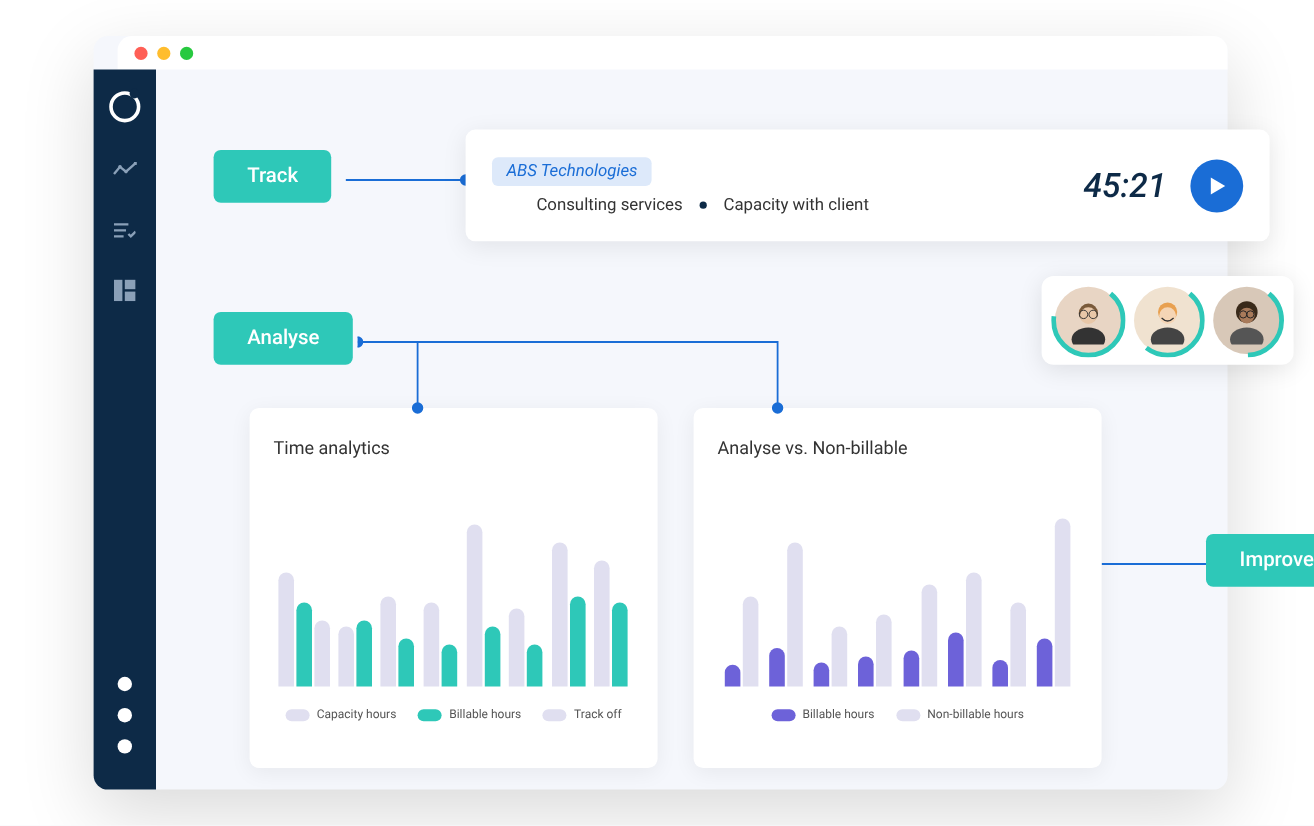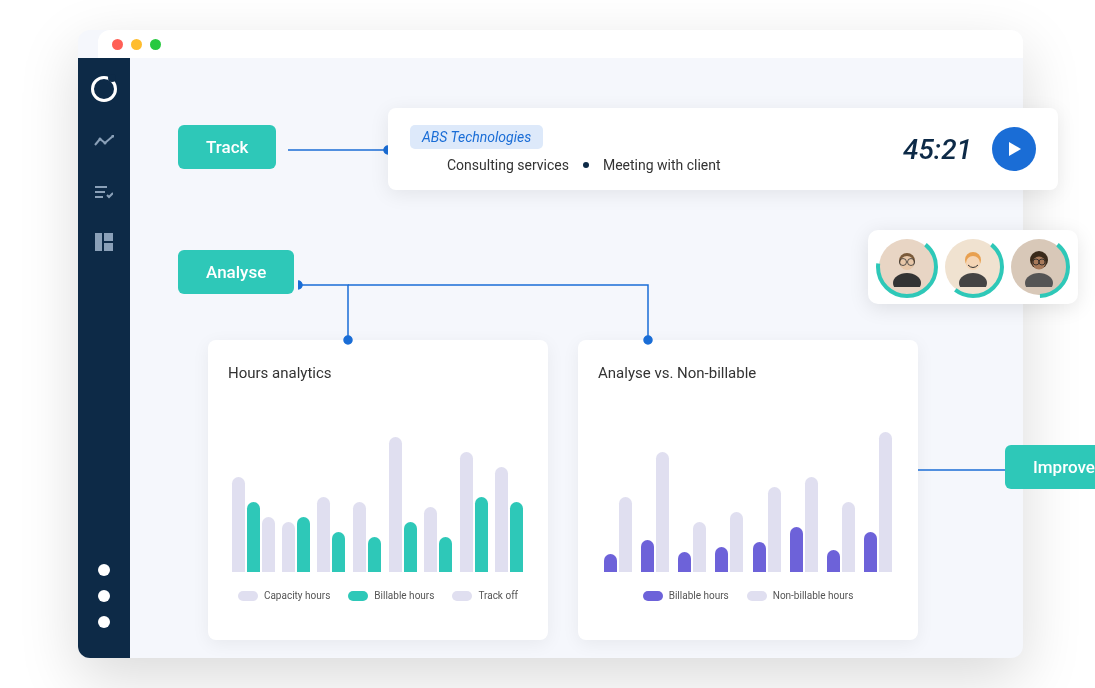--- a/index.html
+++ b/index.html
@@ -86,38 +86,38 @@
   position: absolute;
   background: #2ec8b8;
   color: #fff;
   font-size: 17px;
   font-weight: 500;
   padding: 12px 28px;
   border-radius: 6px;
   z-index: 10;
 }
 .badge-track { top: 95px; left: 100px; }
-.badge-analyse { top: 220px; left: 100px; text-align: center; }
+.badge-analyse { top: 230px; left: 100px; text-align: center; }
 .badge-improve { top: 415px; left: 927px; }
 
 .connector {
   position: absolute;
   stroke: #1a6dd6;
   stroke-width: 1.5;
   fill: none;
   pointer-events: none;
   z-index: 5;
 }
 
 .track-card {
   position: absolute;
   top: 78px;
   left: 310px;
   width: 670px;
-  height: 82px;
+  height: 93px;
   background: #fff;
   border-radius: 8px;
   box-shadow: 0 4px 20px rgba(0,0,0,0.08);
   display: flex;
   align-items: center;
   padding: 0 22px;
   z-index: 8;
 }
 .track-left { flex: 1; }
 .client-tag {
@@ -301,21 +301,21 @@
   <svg class="connector" style="top:435px;left:840px;" width="100" height="10">
     <line x1="0" y1="5" x2="90" y2="5"></line>
   </svg>
 
   <div class="track-card">
     <div class="track-left">
       <span class="client-tag">ABS Technologies</span>
       <div class="track-meta">
         <span>Consulting services</span>
         <span class="dot"></span>
-        <span>Meeting with client</span>
+        <span>Capacity with client</span>
       </div>
     </div>
     <div class="timer">45:21</div>
     <div class="play-btn">
       <svg width="18" height="18" viewBox="0 0 18 18">
           <polygon points="4,2 16,9 4,16"></polygon>
         </svg>
     </div>
   </div>
 
@@ -357,21 +357,21 @@
             <ellipse cx="20" cy="36" rx="14" ry="10" fill="#555"></ellipse>
             <circle cx="20" cy="16" r="6.5" fill="#a87a5a"></circle>
             <circle cx="17" cy="15" r="3" fill="none" stroke="#222" stroke-width="0.8"></circle>
             <circle cx="23" cy="15" r="3" fill="none" stroke="#222" stroke-width="0.8"></circle>
           </svg>
       </div>
     </div>
   </div>
 
   <div class="chart-card chart-left">
-    <div class="chart-title">Hours analytics</div>
+    <div class="chart-title">Time analytics</div>
     <div class="bars" id="bars-hours">
         <div class="bar-group">
           <div class="bar capacity" style="height: 95px;"></div>
           <div class="bar billable-teal" style="height: 70px;"></div>
           <div class="bar timeoff" style="height: 55px;"></div>
         </div>
         <div class="bar-group">
           <div class="bar capacity" style="height: 50px;"></div>
           <div class="bar billable-teal" style="height: 55px;"></div>
         </div>

